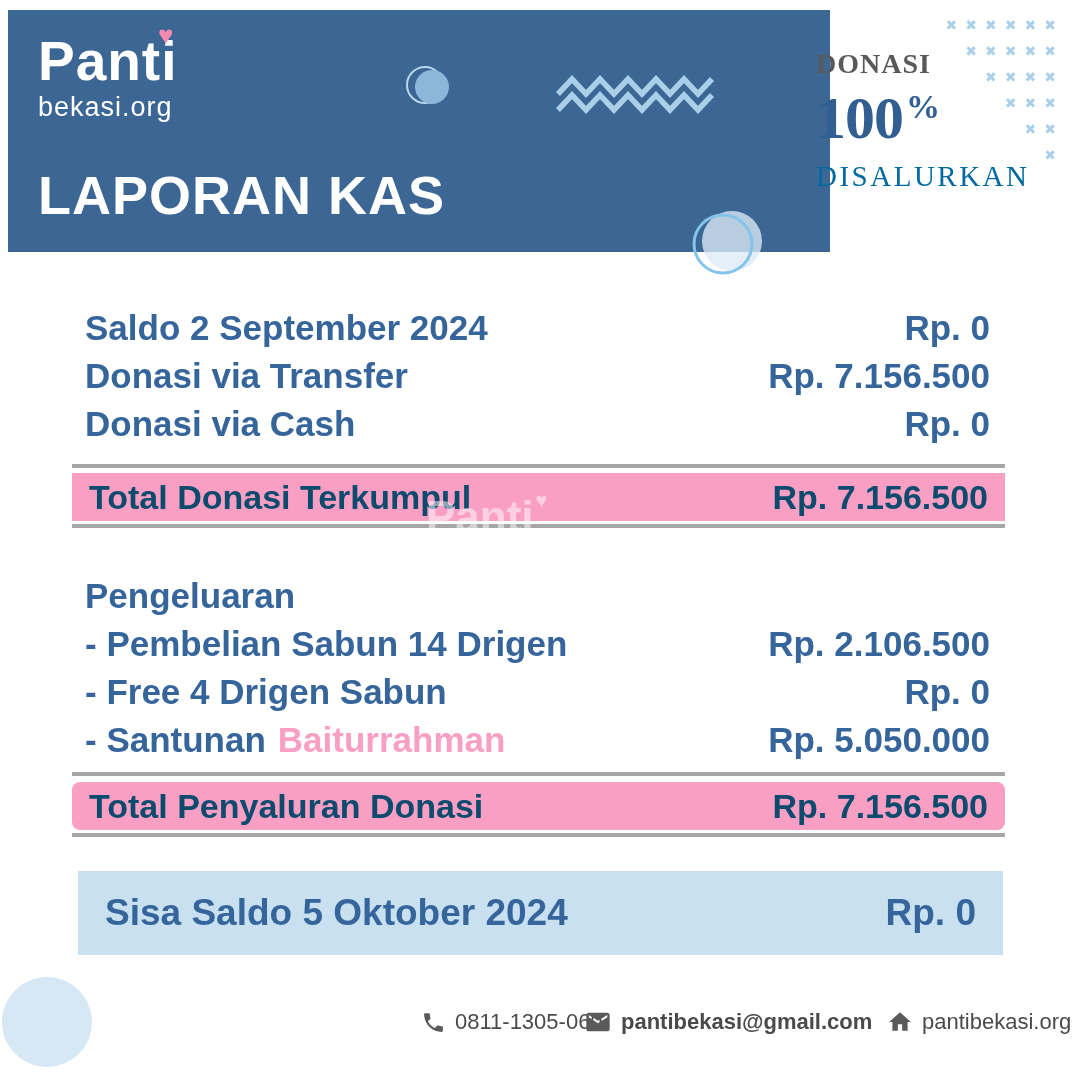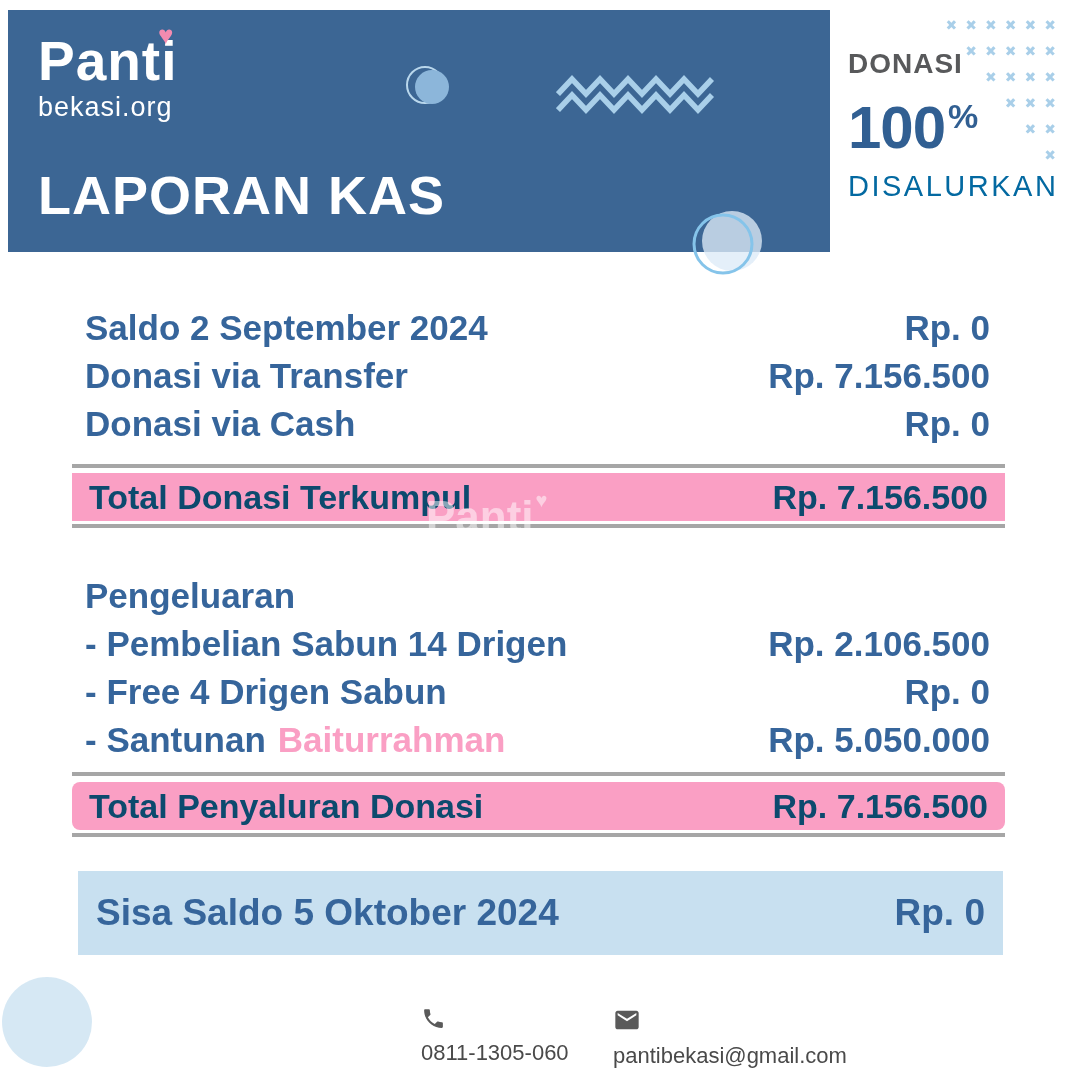--- a/index.html
+++ b/index.html
@@ -27,23 +27,23 @@
   .logo-sub{font-size:27px;font-weight:400;letter-spacing:1px;margin-top:3px;}
   .title{position:absolute;left:38px;top:168px;z-index:3;color:#fff;font-size:54px;font-weight:bold;letter-spacing:1px;line-height:1;text-align:center;}
 
   
   .zigzag{position:absolute;left:556px;top:73px;z-index:2;}
   .circle-sm{position:absolute;left:405px;top:66px;z-index:2;}
   .circle-lg{position:absolute;left:690px;top:204px;z-index:2;}
   .circle-bl{position:absolute;left:2px;top:977px;width:90px;height:90px;border-radius:50%;background:var(--light-blue-bar);opacity:.75;z-index:1;}
 
   
-  .badge{position:absolute;left:848px;top:48px;width:175px;z-index:2;}
+  .badge{position:absolute;left:816px;top:48px;width:175px;z-index:2;font-family:Liberation Serif, serif;}
   .badge-top{font-size:28px;font-weight:bold;color:var(--donasi-gray);letter-spacing:1px;}
-  .badge-mid{font-size:60px;font-weight:bold;color:var(--percent-blue);line-height:1.0;margin-top:18px;letter-spacing:-1px;}
+  .badge-mid{font-size:60px;font-weight:bold;color:var(--percent-blue);line-height:1.0;margin-top:8px;letter-spacing:-1px;}
   .pct{font-size:34px;vertical-align:20px;margin-left:3px;letter-spacing:0;}
   .badge-bottom{font-size:29px;color:#0369a1;letter-spacing:2.5px;margin-top:12px;font-weight:500;}
 
   .x-pattern{position:absolute;right:16px;top:12px;width:140px;z-index:2;color:var(--pattern-blue);}
   .xrow{display:flex;justify-content:flex-end;gap:8px;height:26px;align-items:center;}
   .xrow span{font-size:14px;font-weight:bold;line-height:1;font-family:"DejaVu Sans",sans-serif;}
 
   
   .rows{position:absolute;left:85px;width:905px;z-index:2;}
   .rows-income{top:308px;}
@@ -56,33 +56,33 @@
   .sep1{top:464px;}
   .sep2{top:524px;}
   .sep3{top:772px;}
   .sep4{top:833px;}
 
   .bar{position:absolute;left:72px;width:933px;display:flex;justify-content:space-between;align-items:center;z-index:2;}
   .bar-pink{height:48px;background:var(--pink);padding:0 17px;}
   .bar-pink span{font-size:34px;font-weight:bold;color:#0c4a6e;white-space:nowrap;}
   .bar1{top:473px;}
   .bar2{top:782px;border-radius:8px;}
-  .bar-balance{left:78px;top:871px;width:925px;height:84px;background:var(--light-blue-bar);padding:0 18px;}
+  .bar-balance{left:78px;top:871px;width:925px;height:84px;background:var(--light-blue-bar);padding:0 27px;}
   .bar-balance span{font-size:37px;font-weight:bold;color:var(--accent-blue-text);white-space:nowrap;}
 
   .watermark{position:absolute;left:426px;top:495px;z-index:5;display:flex;align-items:flex-start;color:rgba(255,255,255,0.5);}
   .watermark .wm-main{font-size:44px;font-weight:700;line-height:1;}
   .watermark .wm-heart{font-size:20px;margin-left:2px;margin-top:-6px;}
 
   
-  .footer-item{position:absolute;top:1006px;height:32px;display:flex;gap:9px;z-index:2;flex-direction:column;}
+  .footer-item{position:absolute;top:1006px;height:32px;display:flex;align-items:center;gap:9px;z-index:2;}
   .footer-item svg{flex:0 0 auto;}
   .footer-item span{font-size:22px;color:#4A4A4A;white-space:nowrap;}
   .footer-phone{left:421px;}
-  .footer-email{left:613px;}
+  .footer-email{left:584px;font-weight:bold;}
   .footer-web{left:887px;}
 </style>
 </head>
 <body>
 
 <div class="canvas">
 
   <div class="band"></div>
 
   <div class="logo">
@@ -210,16 +210,22 @@
       <path d="M6.62 10.79c1.44 2.83 3.76 5.14 6.59 6.59l2.2-2.2c.27-.27.67-.36 1.02-.24 1.12.37 2.33.57 3.57.57.55 0 1 .45 1 1V20c0 .55-.45 1-1 1-9.39 0-17-7.61-17-17 0-.55.45-1 1-1h3.5c.55 0 1 .45 1 1 0 1.25.2 2.45.57 3.57.11.35.03.74-.25 1.02l-2.2 2.2z"></path>
     </svg>
     <span>0811-1305-060</span>
   </div>
   <div class="footer-item footer-email">
     <svg width="28" height="28" viewBox="0 0 24 24" fill="#5A5A5A">
       <path d="M20 4H4c-1.1 0-1.99.9-1.99 2L2 18c0 1.1.9 2 2 2h16c1.1 0 2-.9 2-2V6c0-1.1-.9-2-2-2zm0 4l-8 5-8-5V6l8 5 8-5v2z"></path>
     </svg>
     <span>pantibekasi@gmail.com</span>
   </div>
+  <div class="footer-item footer-web">
+    <svg width="26" height="26" viewBox="0 0 24 24" fill="#5A5A5A">
+      <path d="M10 20v-6h4v6h5v-8h3L12 3 2 12h3v8z"></path>
+    </svg>
+    <span>pantibekasi.org</span>
+  </div>
 
   <div class="circle-bl"></div>
 
 </div>
 
 </body></html>

